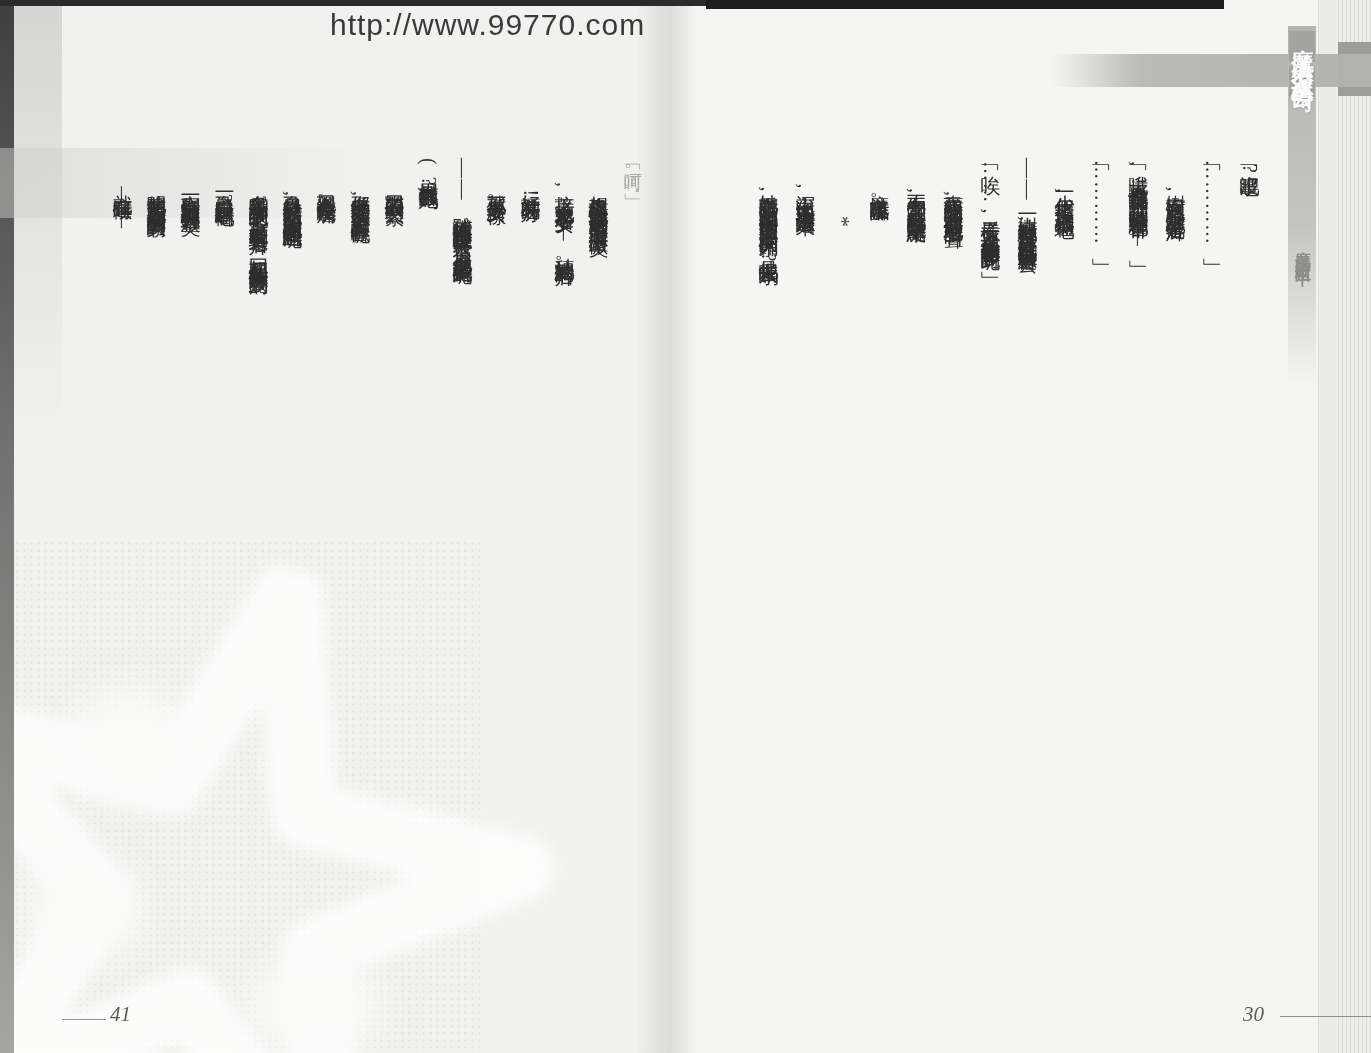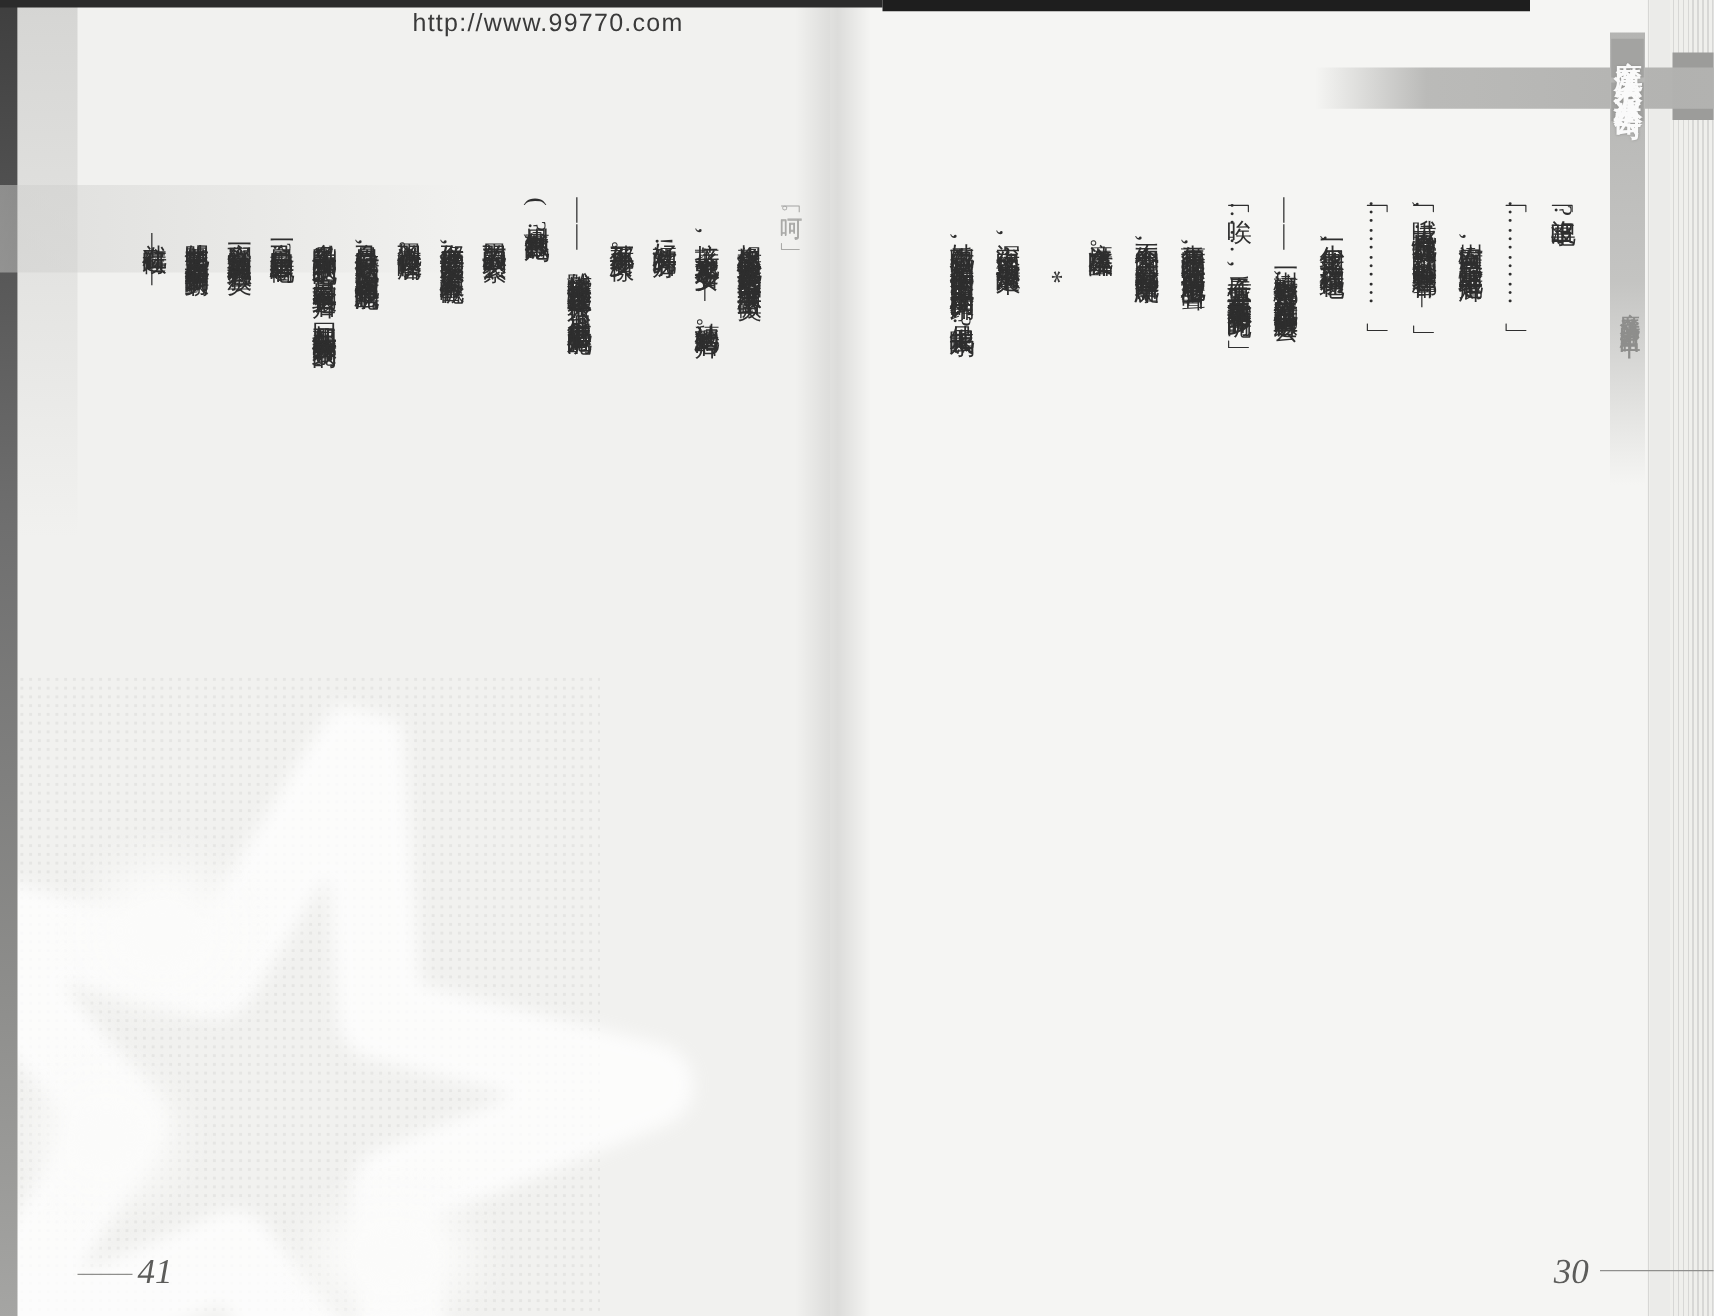--- a/index.html
+++ b/index.html
@@ -26,21 +26,21 @@
   .edge-light{position:absolute;left:1320px;top:0;width:16px;height:1053px;background:#ebebe9;}
   .edge-dark-block{position:absolute;left:1338px;top:42px;width:33px;height:54px;background:#9c9c9a;}
   
   .halftone{position:absolute;left:0;top:540px;width:480px;height:513px;opacity:.55;
     background-image:radial-gradient(#dcdcda 1.2px,rgba(0,0,0,0) 1.4px);background-size:7px 7px;}
   .star-wm{position:absolute;left:-160px;top:560px;width:760px;height:620px;opacity:.8;
     filter:blur(7px);transform:rotate(14deg);}
   .blob{position:absolute;border-radius:50%;background:#fbfbfa;filter:blur(18px);}
   
   .url{position:absolute;left:330px;top:8px;font-family:"Liberation Sans","DejaVu Sans",sans-serif;
-    font-size:20px;color:#3a3a3a;letter-spacing:1px;}
+    font-size:30px;color:#3a3a3a;letter-spacing:1px;}
   
   .side-hband{position:absolute;left:1052px;top:54px;width:319px;height:33px;
     background:linear-gradient(to right,rgba(176,176,174,0),rgba(176,176,174,.85) 28%,#b2b2b0);}
   .side-vband{position:absolute;left:1288px;top:26px;width:28px;height:362px;
     background:linear-gradient(to bottom,#b4b4b2,#c4c4c2 55%,rgba(196,196,194,0));}
   .side-title{position:absolute;left:1288px;top:30px;width:28px;
     writing-mode:vertical-rl;text-orientation:upright;
     font-size:23px;font-weight:bold;color:#fafafa;letter-spacing:6px;line-height:28px;
     text-shadow:0 0 2px #8f8f8d;}
   .side-box{position:absolute;left:1289px;width:26px;height:31px;background:#a3a3a1;}
@@ -50,21 +50,21 @@
   
   .col-area{position:absolute;top:158px;writing-mode:vertical-rl;text-orientation:mixed;
     color:#2e2e2e;font-size:20px;letter-spacing:1.5px;}
   .col-area.right{right:103px;height:805px;line-height:37px;width:518px;}
   .col-area.left{right:721px;height:805px;line-height:34px;width:544px;}
   .col{display:block;}
   .col.indent{padding-top:21px;}
   .col.faded{color:#a9a9a7;font-size:18px;}
   .col.star{padding-top:58px;font-size:22px;color:#3a3a3a;}
   
-  .pn{position:absolute;font-style:italic;font-size:28px;color:#5c5c5a;
+  .pn{position:absolute;font-style:italic;font-size:21px;color:#5c5c5a;
     font-family:"Liberation Serif","DejaVu Serif",serif;}
   .pn-rule{position:absolute;height:1px;background:#8f8f8d;}
 </style>
 </head>
 <body>
 
 <div class="page-left"></div>
 <div class="page-right"></div>
 <div class="halftone"></div>
 

